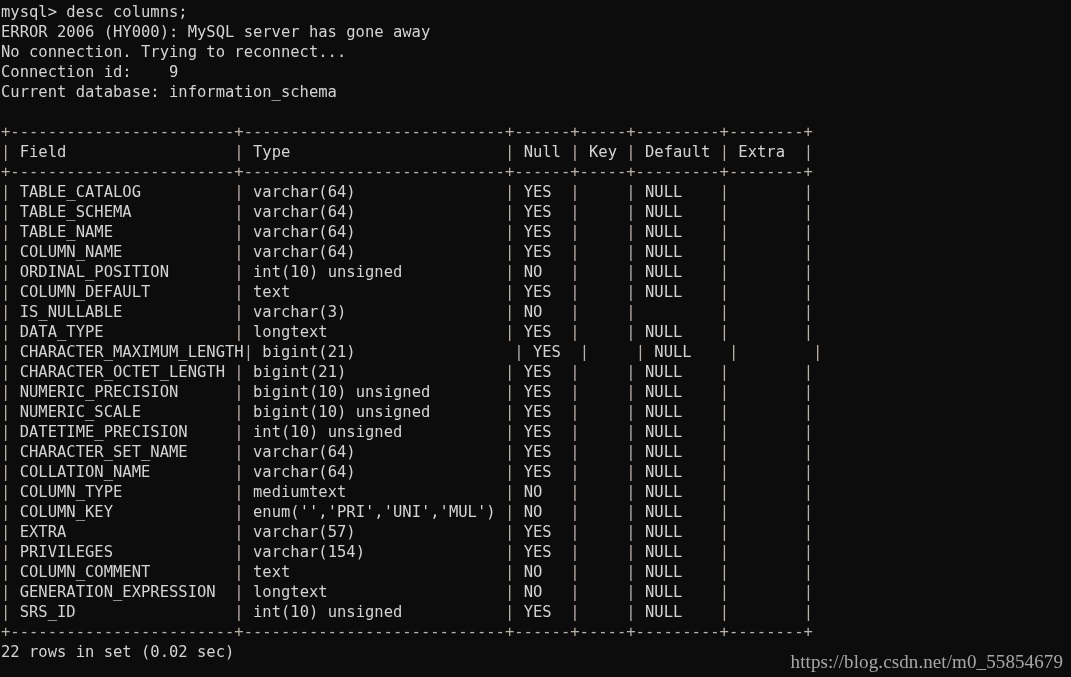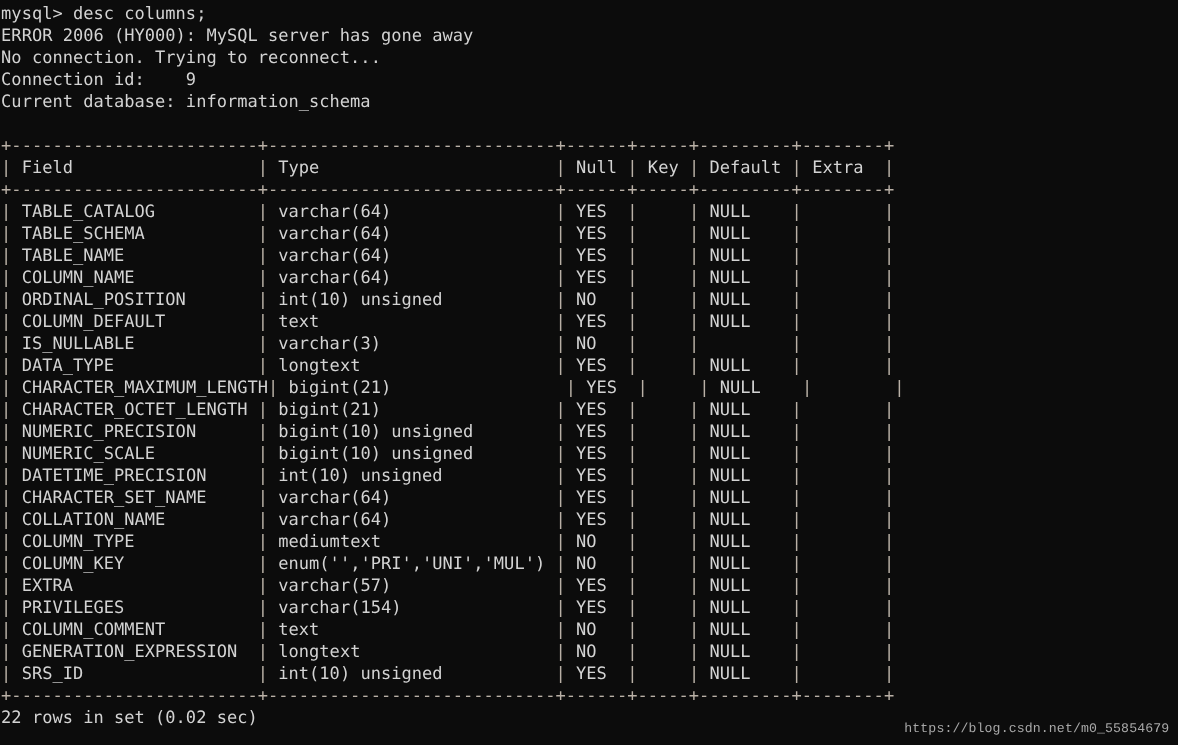--- a/index.html
+++ b/index.html
@@ -50,22 +50,22 @@
 
   .cellsep {
     color: #b9b0a6;
   }
 
   .watermark {
     position: absolute;
     right: 8px;
     bottom: 6px;
     color: #b5b5b5;
-    font-family: Liberation Mono, monospace;
-    font-size: 12px;
+    font-family: Liberation Serif, serif;
+    font-size: 19px;
     line-height: 18px;
     letter-spacing: 0.1px;
     white-space: pre;
     opacity: 0.92;
   }
 </style>
 </head>
 <body>
 
 <div id="terminal"><div class="line"><span>mysql&gt; desc columns;</span></div><div class="line"><span>ERROR 2006 (HY000): MySQL server has gone away</span></div><div class="line"><span>No connection. Trying to reconnect...</span></div><div class="line"><span>Connection id:    9</span></div><div class="line"><span>Current database: information_schema</span></div><div class="blank"></div><div class="line"><span class="rule">+------------------------+----------------------------+------+-----+---------+--------+</span></div><div class="line"><span class="cellsep">|</span><span> Field                  </span><span class="cellsep">|</span><span> Type                       </span><span class="cellsep">|</span><span> Null </span><span class="cellsep">|</span><span> Key </span><span class="cellsep">|</span><span> Default </span><span class="cellsep">|</span><span> Extra  </span><span class="cellsep">|</span></div><div class="line"><span class="rule">+------------------------+----------------------------+------+-----+---------+--------+</span></div><div class="line"><span class="cellsep">|</span><span> TABLE_CATALOG          </span><span class="cellsep">|</span><span> varchar(64)                </span><span class="cellsep">|</span><span> YES  </span><span class="cellsep">|</span><span>     </span><span class="cellsep">|</span><span> NULL    </span><span class="cellsep">|</span><span>        </span><span class="cellsep">|</span></div><div class="line"><span class="cellsep">|</span><span> TABLE_SCHEMA           </span><span class="cellsep">|</span><span> varchar(64)                </span><span class="cellsep">|</span><span> YES  </span><span class="cellsep">|</span><span>     </span><span class="cellsep">|</span><span> NULL    </span><span class="cellsep">|</span><span>        </span><span class="cellsep">|</span></div><div class="line"><span class="cellsep">|</span><span> TABLE_NAME             </span><span class="cellsep">|</span><span> varchar(64)                </span><span class="cellsep">|</span><span> YES  </span><span class="cellsep">|</span><span>     </span><span class="cellsep">|</span><span> NULL    </span><span class="cellsep">|</span><span>        </span><span class="cellsep">|</span></div><div class="line"><span class="cellsep">|</span><span> COLUMN_NAME            </span><span class="cellsep">|</span><span> varchar(64)                </span><span class="cellsep">|</span><span> YES  </span><span class="cellsep">|</span><span>     </span><span class="cellsep">|</span><span> NULL    </span><span class="cellsep">|</span><span>        </span><span class="cellsep">|</span></div><div class="line"><span class="cellsep">|</span><span> ORDINAL_POSITION       </span><span class="cellsep">|</span><span> int(10) unsigned           </span><span class="cellsep">|</span><span> NO   </span><span class="cellsep">|</span><span>     </span><span class="cellsep">|</span><span> NULL    </span><span class="cellsep">|</span><span>        </span><span class="cellsep">|</span></div><div class="line"><span class="cellsep">|</span><span> COLUMN_DEFAULT         </span><span class="cellsep">|</span><span> text                       </span><span class="cellsep">|</span><span> YES  </span><span class="cellsep">|</span><span>     </span><span class="cellsep">|</span><span> NULL    </span><span class="cellsep">|</span><span>        </span><span class="cellsep">|</span></div><div class="line"><span class="cellsep">|</span><span> IS_NULLABLE            </span><span class="cellsep">|</span><span> varchar(3)                 </span><span class="cellsep">|</span><span> NO   </span><span class="cellsep">|</span><span>     </span><span class="cellsep">|</span><span>         </span><span class="cellsep">|</span><span>        </span><span class="cellsep">|</span></div><div class="line"><span class="cellsep">|</span><span> DATA_TYPE              </span><span class="cellsep">|</span><span> longtext                   </span><span class="cellsep">|</span><span> YES  </span><span class="cellsep">|</span><span>     </span><span class="cellsep">|</span><span> NULL    </span><span class="cellsep">|</span><span>        </span><span class="cellsep">|</span></div><div class="line"><span class="cellsep">|</span><span> CHARACTER_MAXIMUM_LENGTH</span><span class="cellsep">|</span><span> bigint(21)                 </span><span class="cellsep">|</span><span> YES  </span><span class="cellsep">|</span><span>     </span><span class="cellsep">|</span><span> NULL    </span><span class="cellsep">|</span><span>        </span><span class="cellsep">|</span></div><div class="line"><span class="cellsep">|</span><span> CHARACTER_OCTET_LENGTH </span><span class="cellsep">|</span><span> bigint(21)                 </span><span class="cellsep">|</span><span> YES  </span><span class="cellsep">|</span><span>     </span><span class="cellsep">|</span><span> NULL    </span><span class="cellsep">|</span><span>        </span><span class="cellsep">|</span></div><div class="line"><span class="cellsep">|</span><span> NUMERIC_PRECISION      </span><span class="cellsep">|</span><span> bigint(10) unsigned        </span><span class="cellsep">|</span><span> YES  </span><span class="cellsep">|</span><span>     </span><span class="cellsep">|</span><span> NULL    </span><span class="cellsep">|</span><span>        </span><span class="cellsep">|</span></div><div class="line"><span class="cellsep">|</span><span> NUMERIC_SCALE          </span><span class="cellsep">|</span><span> bigint(10) unsigned        </span><span class="cellsep">|</span><span> YES  </span><span class="cellsep">|</span><span>     </span><span class="cellsep">|</span><span> NULL    </span><span class="cellsep">|</span><span>        </span><span class="cellsep">|</span></div><div class="line"><span class="cellsep">|</span><span> DATETIME_PRECISION     </span><span class="cellsep">|</span><span> int(10) unsigned           </span><span class="cellsep">|</span><span> YES  </span><span class="cellsep">|</span><span>     </span><span class="cellsep">|</span><span> NULL    </span><span class="cellsep">|</span><span>        </span><span class="cellsep">|</span></div><div class="line"><span class="cellsep">|</span><span> CHARACTER_SET_NAME     </span><span class="cellsep">|</span><span> varchar(64)                </span><span class="cellsep">|</span><span> YES  </span><span class="cellsep">|</span><span>     </span><span class="cellsep">|</span><span> NULL    </span><span class="cellsep">|</span><span>        </span><span class="cellsep">|</span></div><div class="line"><span class="cellsep">|</span><span> COLLATION_NAME         </span><span class="cellsep">|</span><span> varchar(64)                </span><span class="cellsep">|</span><span> YES  </span><span class="cellsep">|</span><span>     </span><span class="cellsep">|</span><span> NULL    </span><span class="cellsep">|</span><span>        </span><span class="cellsep">|</span></div><div class="line"><span class="cellsep">|</span><span> COLUMN_TYPE            </span><span class="cellsep">|</span><span> mediumtext                 </span><span class="cellsep">|</span><span> NO   </span><span class="cellsep">|</span><span>     </span><span class="cellsep">|</span><span> NULL    </span><span class="cellsep">|</span><span>        </span><span class="cellsep">|</span></div><div class="line"><span class="cellsep">|</span><span> COLUMN_KEY             </span><span class="cellsep">|</span><span> enum('','PRI','UNI','MUL') </span><span class="cellsep">|</span><span> NO   </span><span class="cellsep">|</span><span>     </span><span class="cellsep">|</span><span> NULL    </span><span class="cellsep">|</span><span>        </span><span class="cellsep">|</span></div><div class="line"><span class="cellsep">|</span><span> EXTRA                  </span><span class="cellsep">|</span><span> varchar(57)                </span><span class="cellsep">|</span><span> YES  </span><span class="cellsep">|</span><span>     </span><span class="cellsep">|</span><span> NULL    </span><span class="cellsep">|</span><span>        </span><span class="cellsep">|</span></div><div class="line"><span class="cellsep">|</span><span> PRIVILEGES             </span><span class="cellsep">|</span><span> varchar(154)               </span><span class="cellsep">|</span><span> YES  </span><span class="cellsep">|</span><span>     </span><span class="cellsep">|</span><span> NULL    </span><span class="cellsep">|</span><span>        </span><span class="cellsep">|</span></div><div class="line"><span class="cellsep">|</span><span> COLUMN_COMMENT         </span><span class="cellsep">|</span><span> text                       </span><span class="cellsep">|</span><span> NO   </span><span class="cellsep">|</span><span>     </span><span class="cellsep">|</span><span> NULL    </span><span class="cellsep">|</span><span>        </span><span class="cellsep">|</span></div><div class="line"><span class="cellsep">|</span><span> GENERATION_EXPRESSION  </span><span class="cellsep">|</span><span> longtext                   </span><span class="cellsep">|</span><span> NO   </span><span class="cellsep">|</span><span>     </span><span class="cellsep">|</span><span> NULL    </span><span class="cellsep">|</span><span>        </span><span class="cellsep">|</span></div><div class="line"><span class="cellsep">|</span><span> SRS_ID                 </span><span class="cellsep">|</span><span> int(10) unsigned           </span><span class="cellsep">|</span><span> YES  </span><span class="cellsep">|</span><span>     </span><span class="cellsep">|</span><span> NULL    </span><span class="cellsep">|</span><span>        </span><span class="cellsep">|</span></div><div class="line"><span class="rule">+------------------------+----------------------------+------+-----+---------+--------+</span></div><div class="line"><span>22 rows in set (0.02 sec)</span></div></div>

